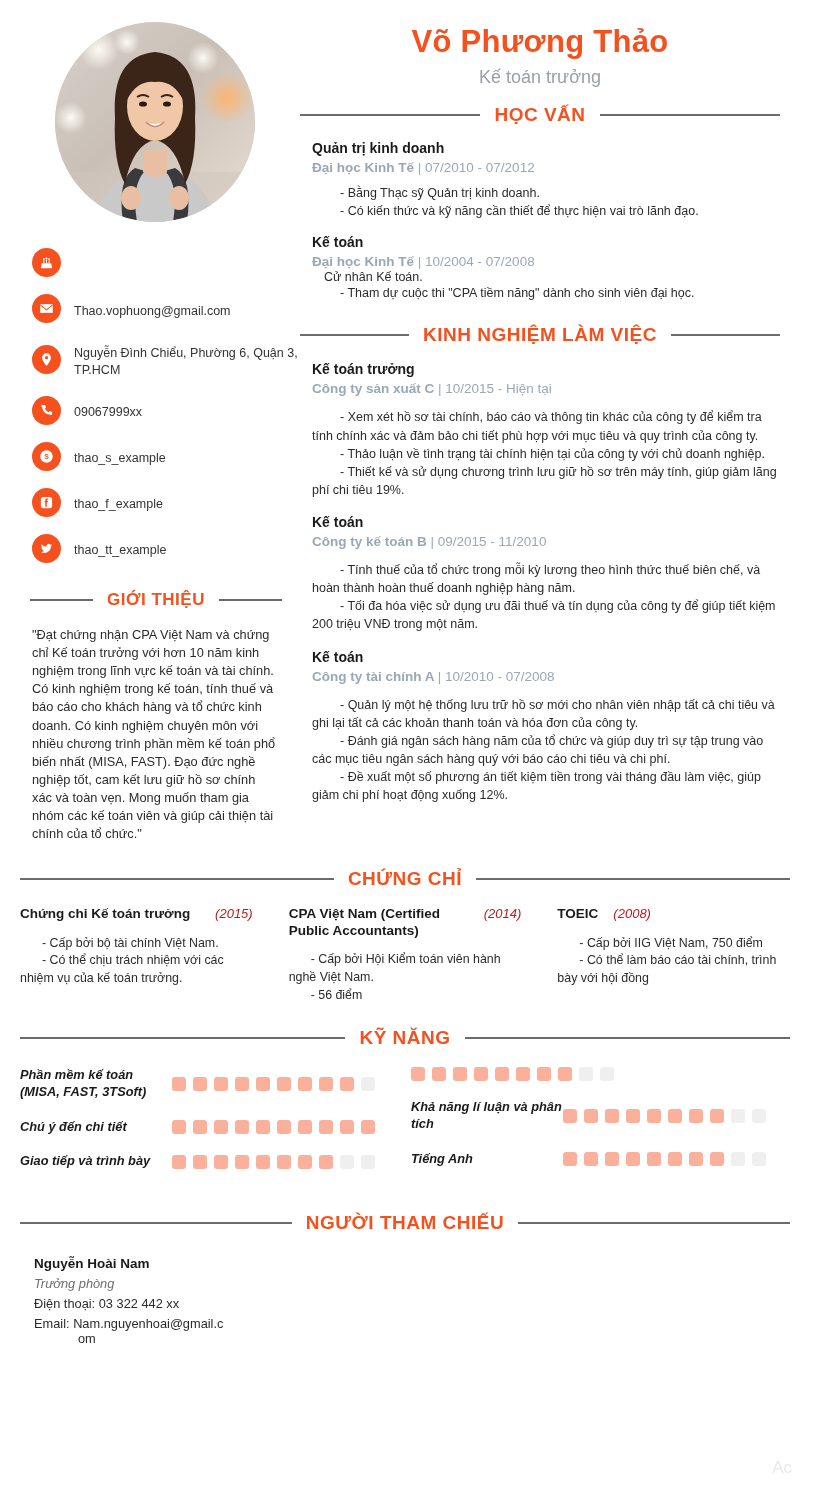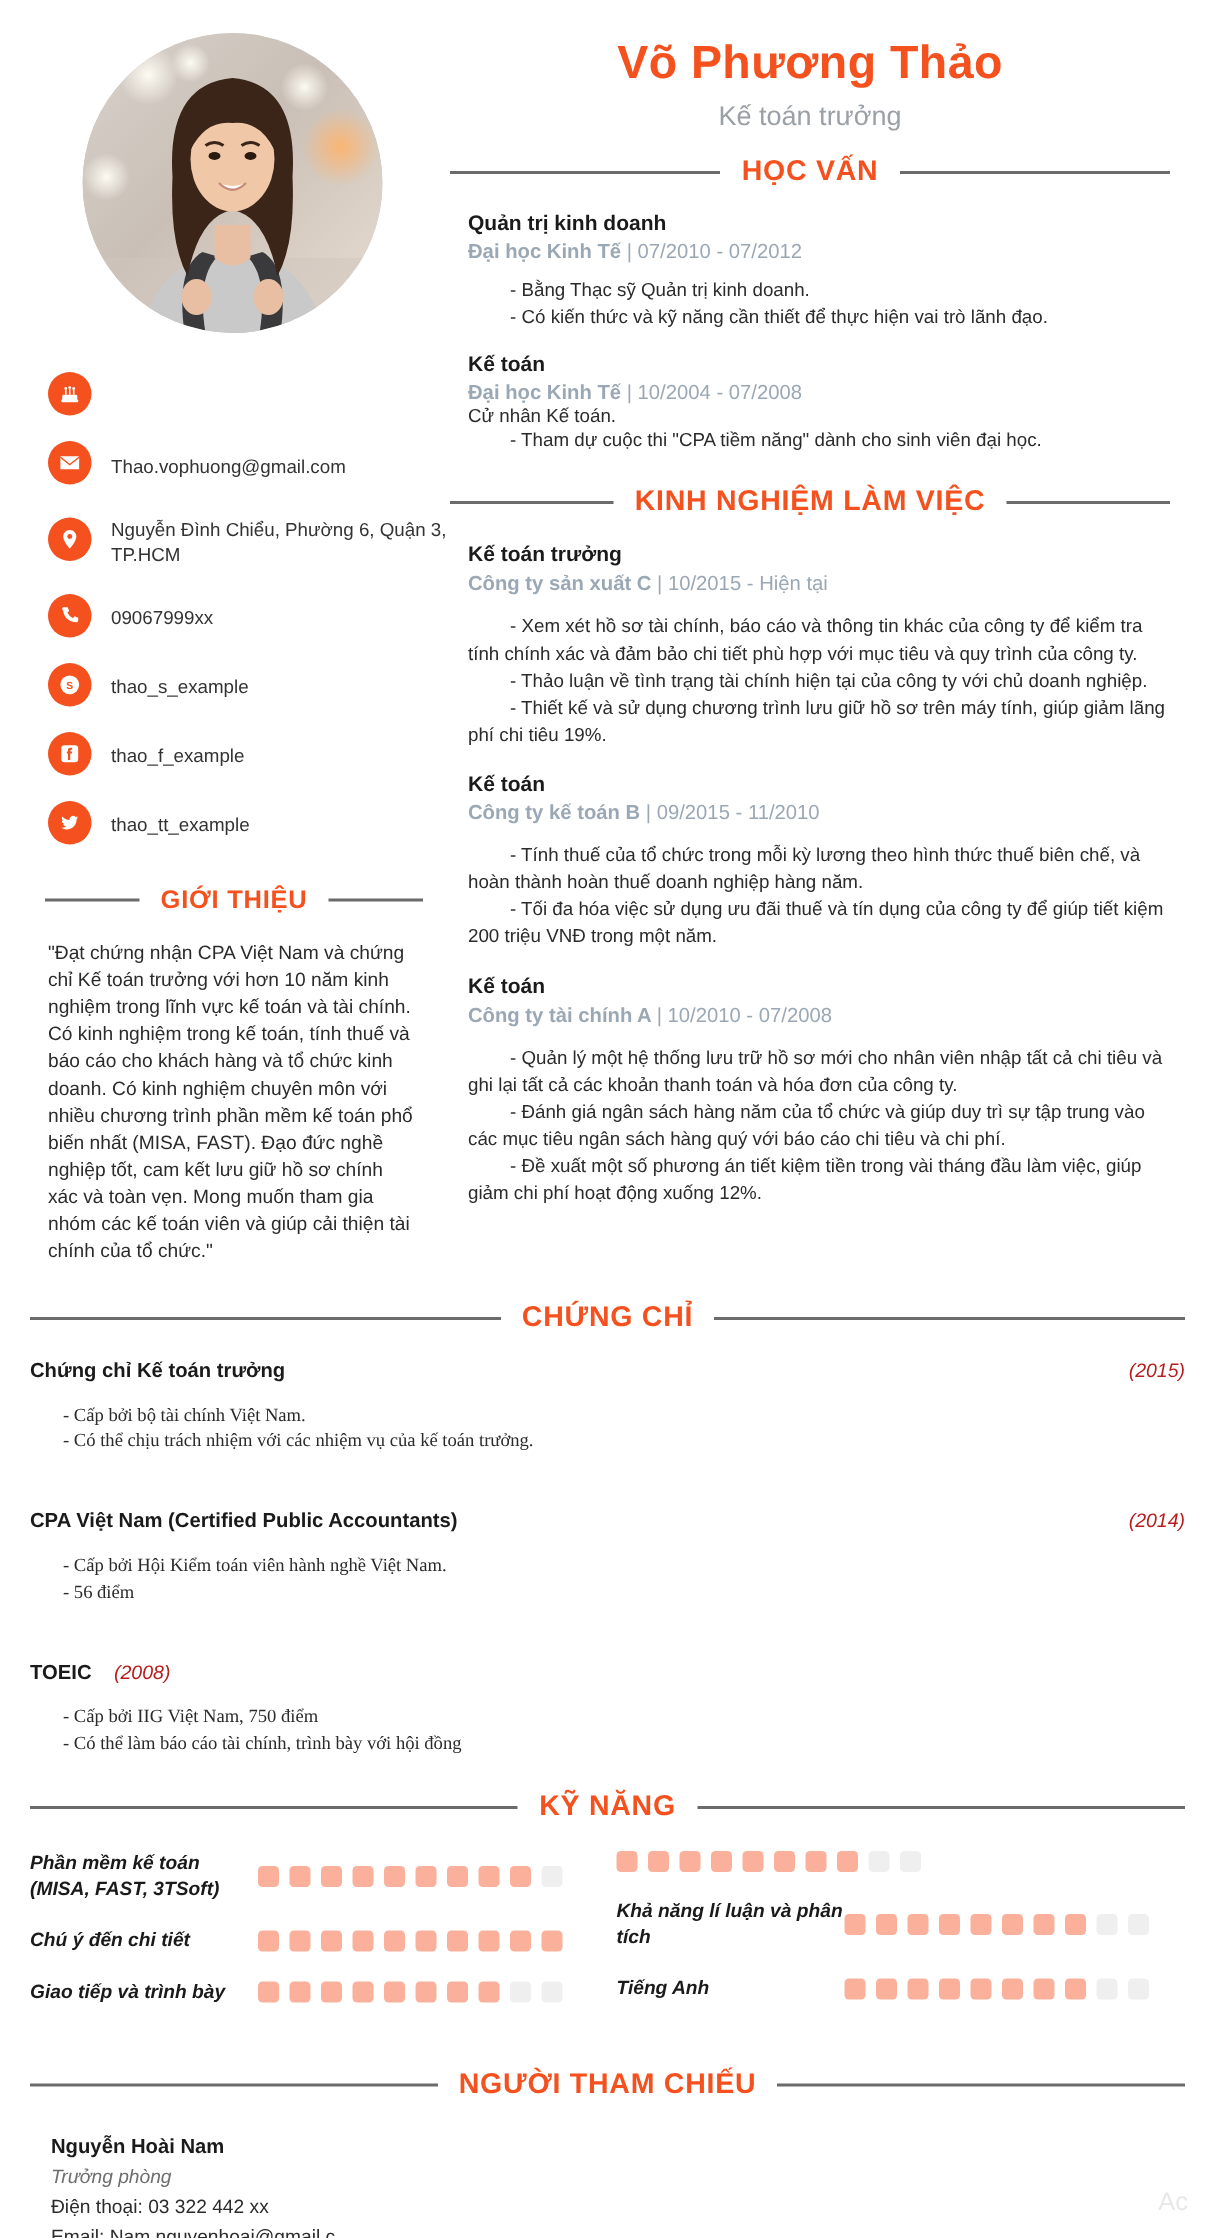--- a/index.html
+++ b/index.html
@@ -58,37 +58,37 @@
   .intro-body{
     padding:16px 24px 0 22px; font-size:12.8px; line-height:1.42; color:#2b2b2b;
   }
 
   
   .edu-head{ padding-top:16px; }
   .entry{ padding-top:14px; padding-left:12px; }
   .entry .title{ font-size:14px; font-weight:bold; color:#1a1a1a; }
   .entry .sub{ font-size:13.5px; color:#9aa8b5; font-weight:bold; padding-top:4px; }
   .entry .sub .dates{ font-weight:normal; color:#9aa8b5; }
-  .entry .lead{ font-size:12.5px; color:#2b2b2b; padding-top:1px; }
+  .entry .lead{ font-size:12.5px; color:#2b2b2b; padding-top:1px;margin-left:12px; }
   .entry .bullets{ font-size:12.5px; color:#2b2b2b; line-height:1.45; padding-top:9px; }
   .entry .bullets .b{ text-indent:28px; }
 
   .exp-head{ padding-top:22px; }
   .exp .entry{ padding-top:15px; }
   .exp .entry .bullets{ padding-top:12px; }
 
   
   .certs-head{ padding:24px 24px 0 20px; }
-  .certs{ display:flex; padding:16px 24px 0 20px; gap:36px;flex-direction:column; }
+  .certs{ display:flex; padding:16px 24px 0 20px; gap:36px; }
   .cert{ flex:1; }
   .cert .chead{ display:flex; align-items:baseline; justify-content:space-between; gap:8px; }
   .cert .cname{ font-size:13.5px; font-weight:bold; color:#1a1a1a; line-height:1.25; }
   .cert .cyear{ font-size:13px; color:#b91c1c; font-style:italic; white-space:nowrap; }
   .cert .cbody{ font-size:12.4px; color:#2b2b2b; line-height:1.45; padding-top:12px; }
-  .cert .cbody .b{ text-indent:22px;font-family:Liberation Serif, serif; }
+  .cert .cbody .b{ text-indent:22px; }
   .cert.c3 .chead{ justify-content:flex-start; }
   .cert.c3 .cyear{ margin-left:7px; }
 
   
   .skills-head{ padding:22px 24px 0 20px; }
   .skills{ display:flex; padding:18px 24px 0 20px; gap:12px;font-style:italic; }
   .skcol{ flex:1; }
   .skrow{ display:flex; align-items:center; margin-bottom:18px; }
   .sklabel{ width:152px; flex:0 0 152px; font-size:12.8px; font-weight:bold; color:#1a1a1a; line-height:1.3; }
   .skboxes{ display:flex; gap:7px; }

